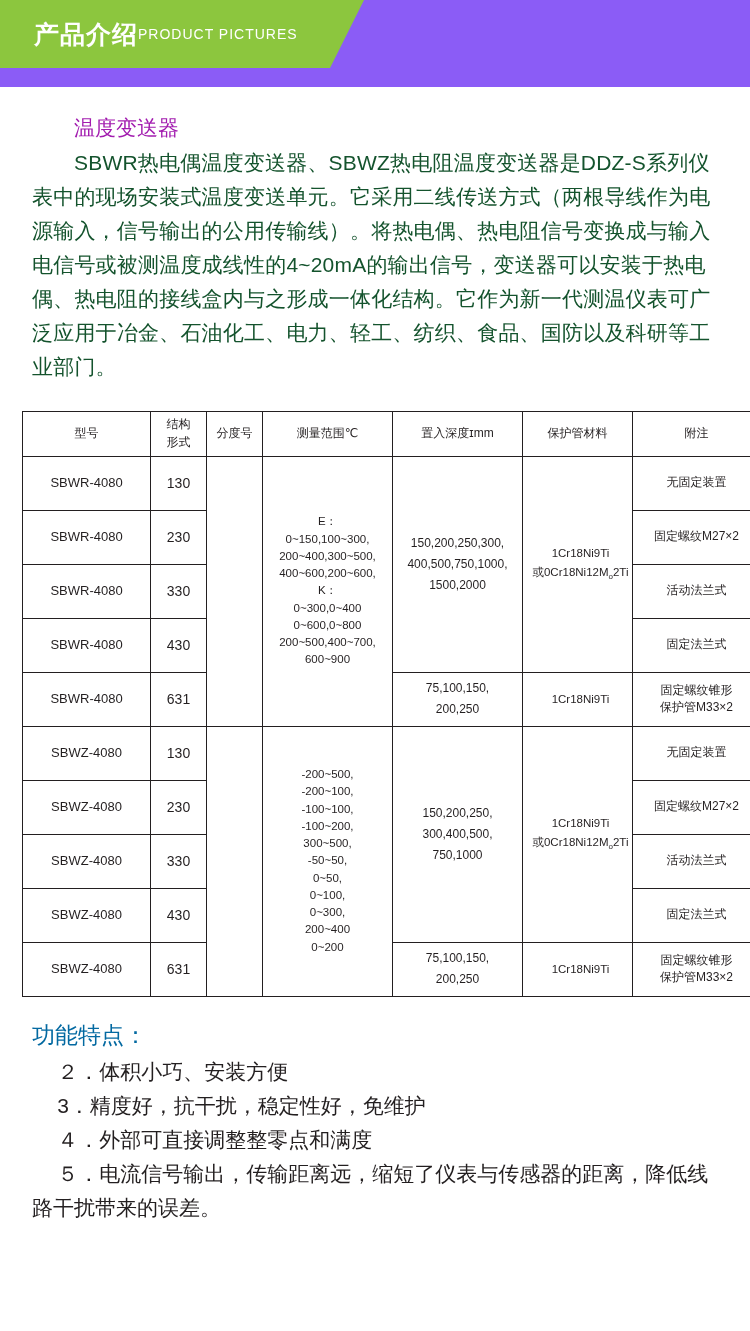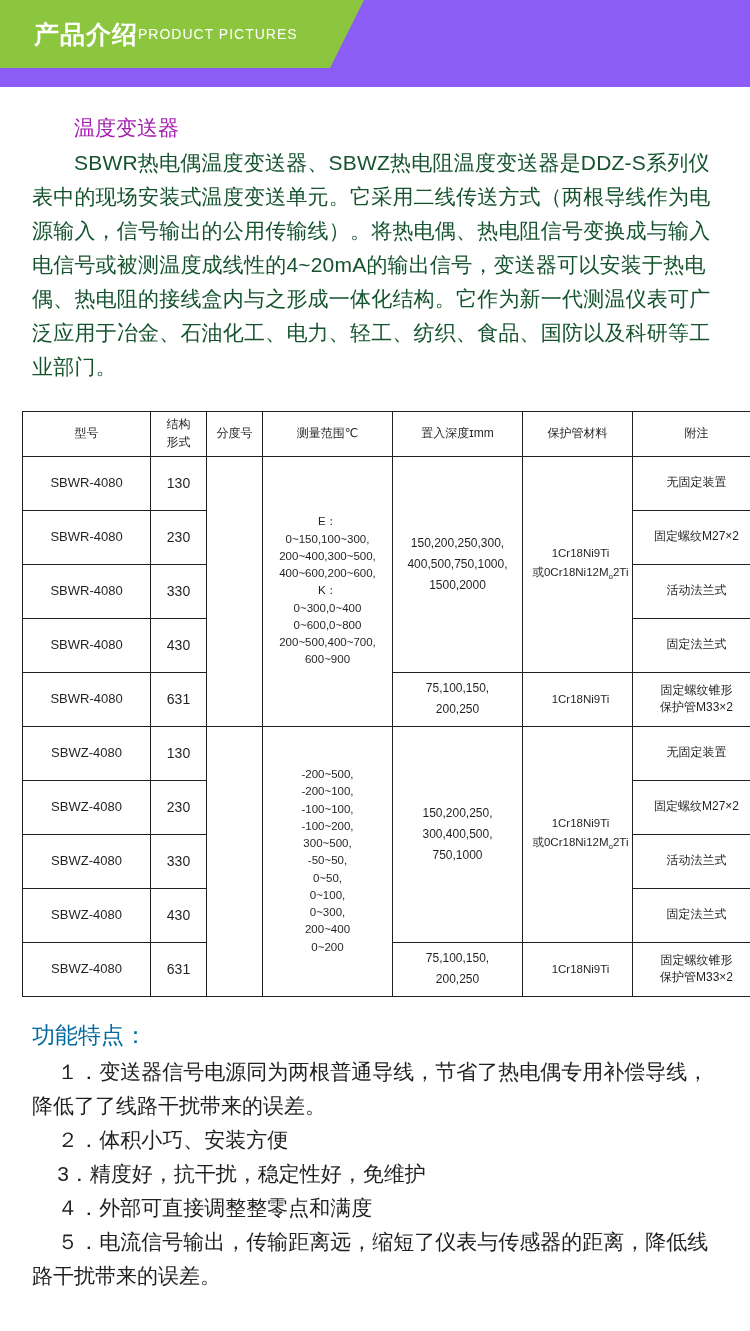--- a/index.html
+++ b/index.html
@@ -294,20 +294,19 @@
         <td class="note">
           <span>固定螺纹锥形</span><br>
           <span>保护管M33×2</span>
         </td>
       </tr>
     </tbody>
   </table>
 
   <div class="features">
     <div class="feat-title">功能特点：</div>
-    <div class="feat-item">１．变送器信号电源同为两根普通导线，节省了热电偶专用补偿导线，降低了了线路干扰带来的误差。</div>
     <div class="feat-item">２．体积小巧、安装方便</div>
     <div class="feat-item">3．精度好，抗干扰，稳定性好，免维护</div>
     <div class="feat-item">４．外部可直接调整整零点和满度</div>
     <div class="feat-item">５．电流信号输出，传输距离远，缩短了仪表与传感器的距离，降低线路干扰带来的误差。</div>
   </div>
 
 </div>
 
 </body></html>

